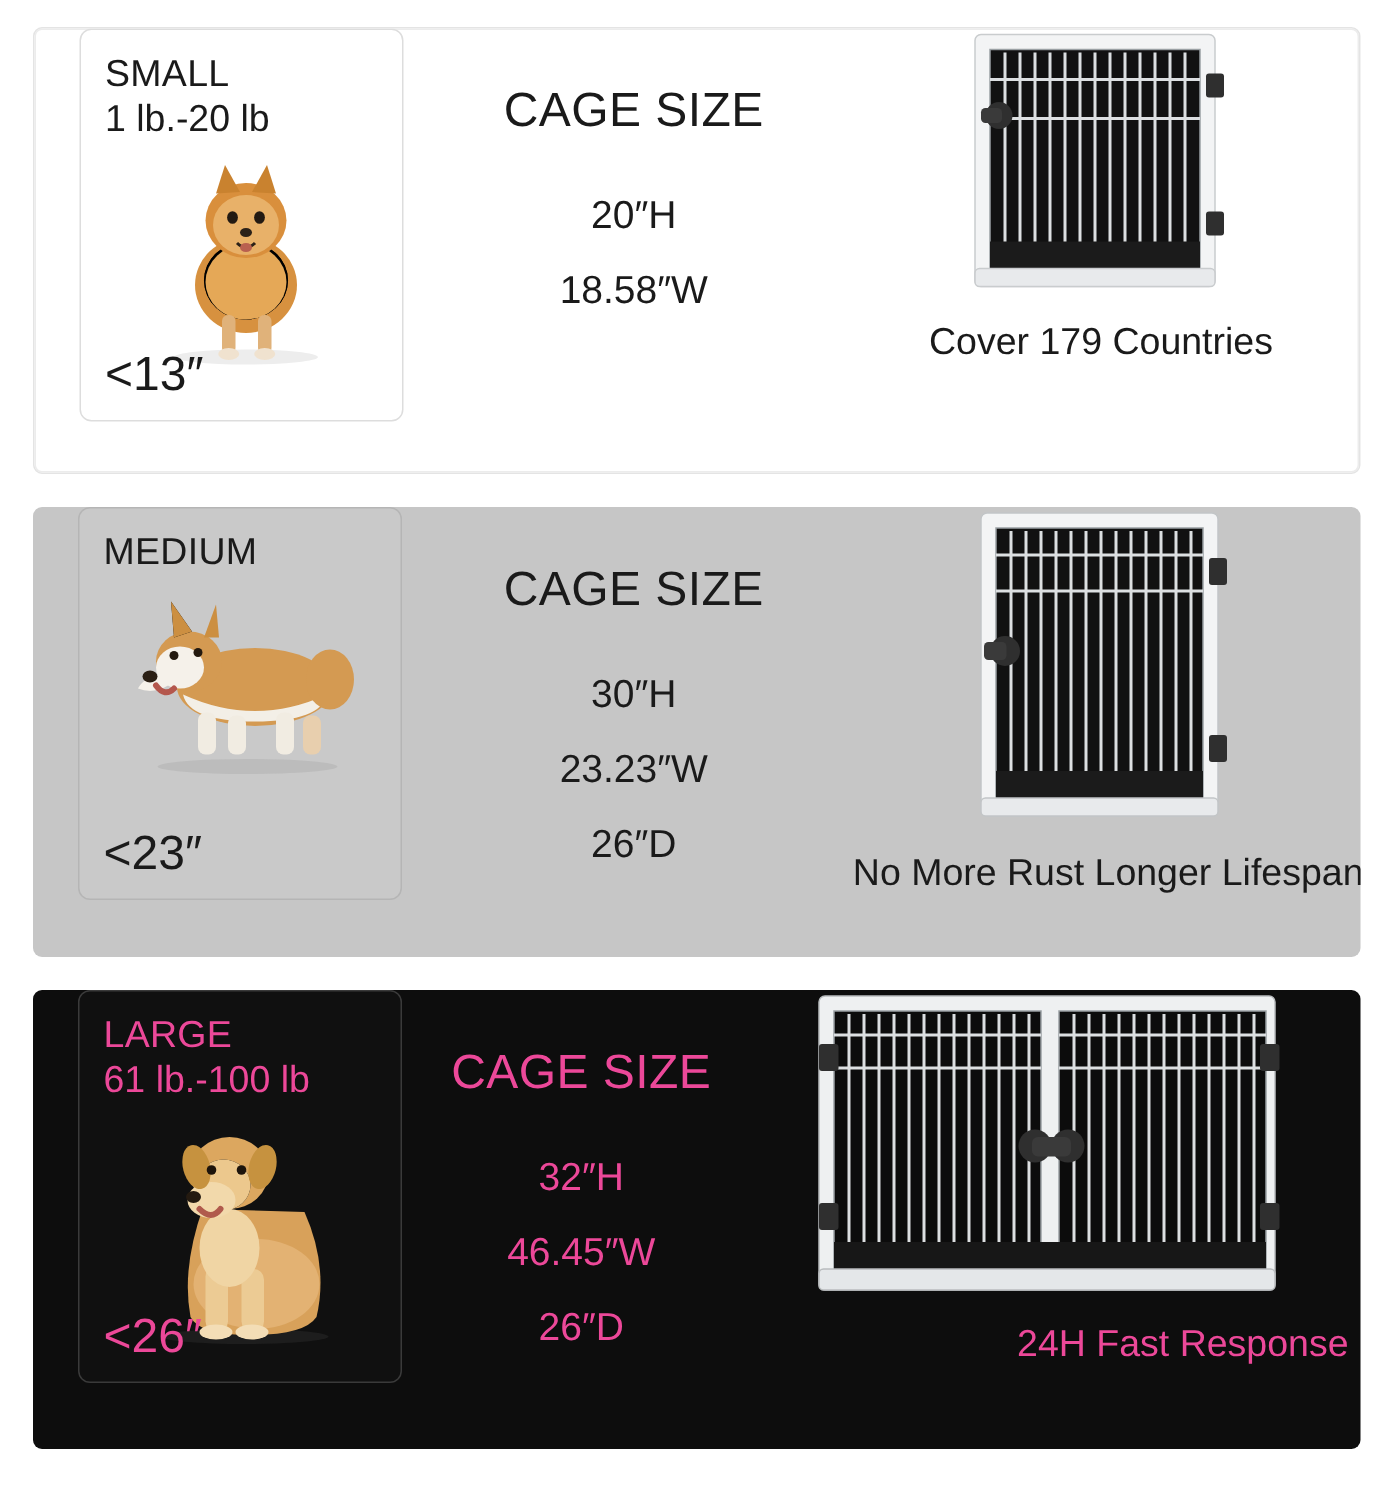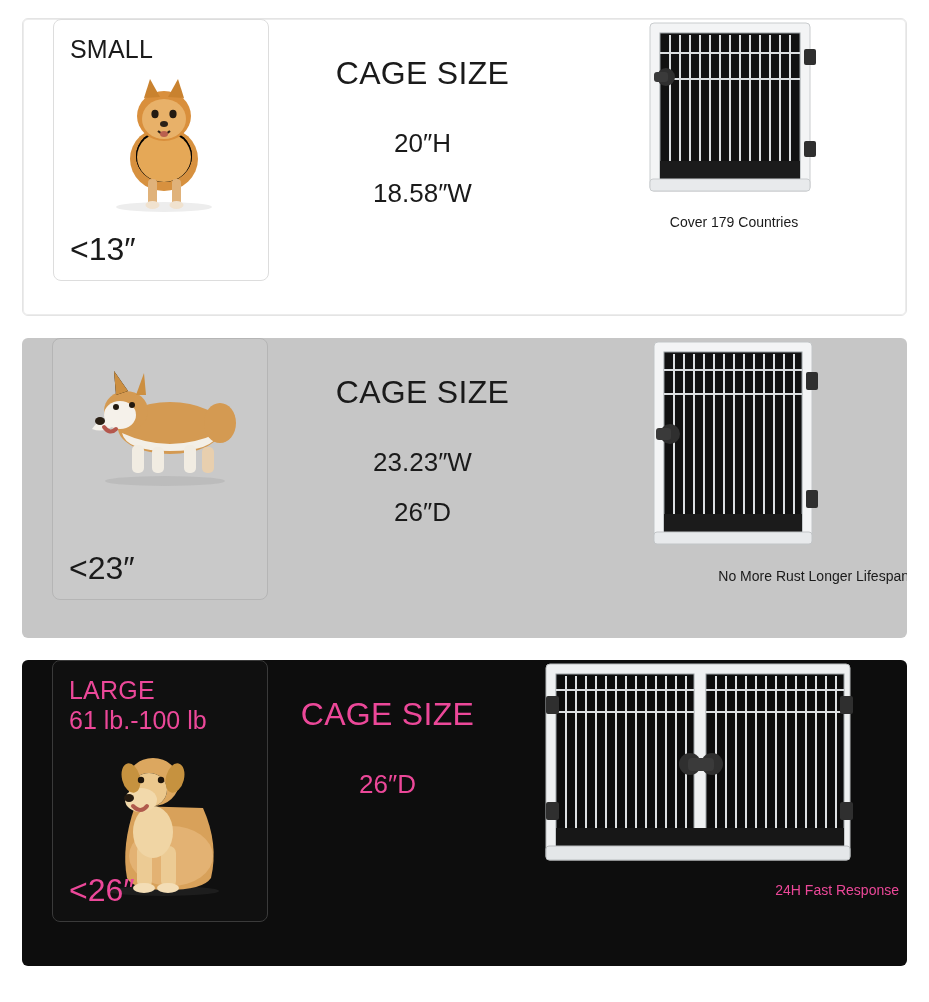--- a/index.html
+++ b/index.html
@@ -117,21 +117,21 @@
     flex-direction: column;
     align-items: center;
     justify-content: center;
     padding-right: 14px;
     box-sizing: border-box;
   }
   .row-large .cage-block {
     width: 400px;
   }
   .caption {
-    font-size: 14px;
+    font-size: 25px;
     margin-top: 10px;
     white-space: nowrap;
   }
   .row-medium .caption {
     align-self: flex-end;
     margin-right: -16px;
   }
   .row-large .caption {
     align-self: flex-end;
     margin-right: -6px;
@@ -147,20 +147,21 @@
   .dog-svg { display: block; margin: 0 auto; }
 </style>
 </head>
 <body>
 
 <div class="sheet">
 
   <div class="row row-small">
     <div class="pet-card">
       <div class="pet-size">SMALL</div>
+      <div class="pet-weight">1 lb.-20 lb</div>
       <div class="pet-img">
         <svg class="dog-svg" width="150" height="150" viewBox="0 0 150 150" aria-hidden="true">
           <ellipse cx="78" cy="143" rx="48" ry="5" fill="#ededed"></ellipse>
 
           <ellipse cx="78" cy="95" rx="34" ry="32" fill="#d7913f"></ellipse>
           <ellipse cx="78" cy="92" rx="28" ry="26" fill="#e3a css"></ellipse>
           <ellipse cx="78" cy="92" rx="28" ry="26" fill="#e3a css"></ellipse>
           <ellipse cx="78" cy="93" rx="27" ry="25" fill="#e5a857"></ellipse>
 
           <rect x="62" y="115" width="9" height="26" rx="4" fill="#e0b27a"></rect>
@@ -224,20 +225,21 @@
           <rect x="160" y="30" width="12" height="16" rx="2" fill="#2f2f2f"></rect>
           <rect x="160" y="122" width="12" height="16" rx="2" fill="#2f2f2f"></rect>
         </svg>
       </div>
       <div class="caption">Cover 179 Countries</div>
     </div>
   </div>
 
   <div class="row row-medium">
     <div class="pet-card">
+      <div class="pet-size">MEDIUM</div>
       <div class="pet-img">
         <svg class="dog-svg" width="180" height="140" viewBox="0 0 180 140" aria-hidden="true">
           <ellipse cx="95" cy="128" rx="60" ry="5" fill="#bcbcbc"></ellipse>
 
           <ellipse cx="100" cy="75" rx="52" ry="26" fill="#d49a52"></ellipse>
           <path d="M52 80 q48 22 96 0 q-4 18 -48 18 q-44 0 -48 -18 Z" fill="#f3efe7"></path>
 
           <rect x="62" y="92" width="12" height="28" rx="5" fill="#f1ece2"></rect>
           <rect x="82" y="94" width="12" height="26" rx="5" fill="#f1ece2"></rect>
           <rect x="114" y="92" width="12" height="28" rx="5" fill="#f1ece2"></rect>
@@ -257,20 +259,21 @@
           <circle cx="62" cy="52" r="3" fill="#23190f"></circle>
           <ellipse cx="30" cy="68" rx="5" ry="4" fill="#2a1f14"></ellipse>
           <path d="M34 74 q6 8 12 2" stroke="#b4574d" stroke-width="4" fill="none" stroke-linecap="round"></path>
         </svg>
       </div>
       <div class="pet-height">&lt;23″</div>
     </div>
 
     <div class="specs">
       <div class="specs-title">CAGE SIZE</div>
+      <div class="spec-line">30″H</div>
       <div class="spec-line">23.23″W</div>
       <div class="spec-line">26″D</div>
     </div>
 
     <div class="cage-block">
       <div class="cage">
         <svg width="175" height="220" viewBox="0 0 175 220" aria-hidden="true">
           <rect x="6" y="4" width="158" height="202" rx="4" fill="#f3f4f5" stroke="#c2c5c7"></rect>
           <rect x="16" y="14" width="138" height="180" fill="#111111" stroke="#9aa0a4"></rect>
           <g stroke="#dcdfe1" stroke-width="2">
@@ -335,20 +338,22 @@
 
           <circle cx="66" cy="44" r="3.2" fill="#1d140b"></circle>
           <circle cx="86" cy="44" r="3.2" fill="#1d140b"></circle>
         </svg>
       </div>
       <div class="pet-height">&lt;26″</div>
     </div>
 
     <div class="specs">
       <div class="specs-title">CAGE SIZE</div>
+      <div class="spec-line">32″H</div>
+      <div class="spec-line">46.45″W</div>
       <div class="spec-line">26″D</div>
     </div>
 
     <div class="cage-block">
       <div class="cage">
         <svg width="320" height="212" viewBox="0 0 320 212" aria-hidden="true">
           <rect x="6" y="4" width="304" height="196" rx="4" fill="#eef0f1" stroke="#b9bcbe"></rect>
 
           <rect x="16" y="14" width="138" height="172" fill="#0c0c0c" stroke="#9aa0a4"></rect>
           <g stroke="#dcdfe1" stroke-width="2">

